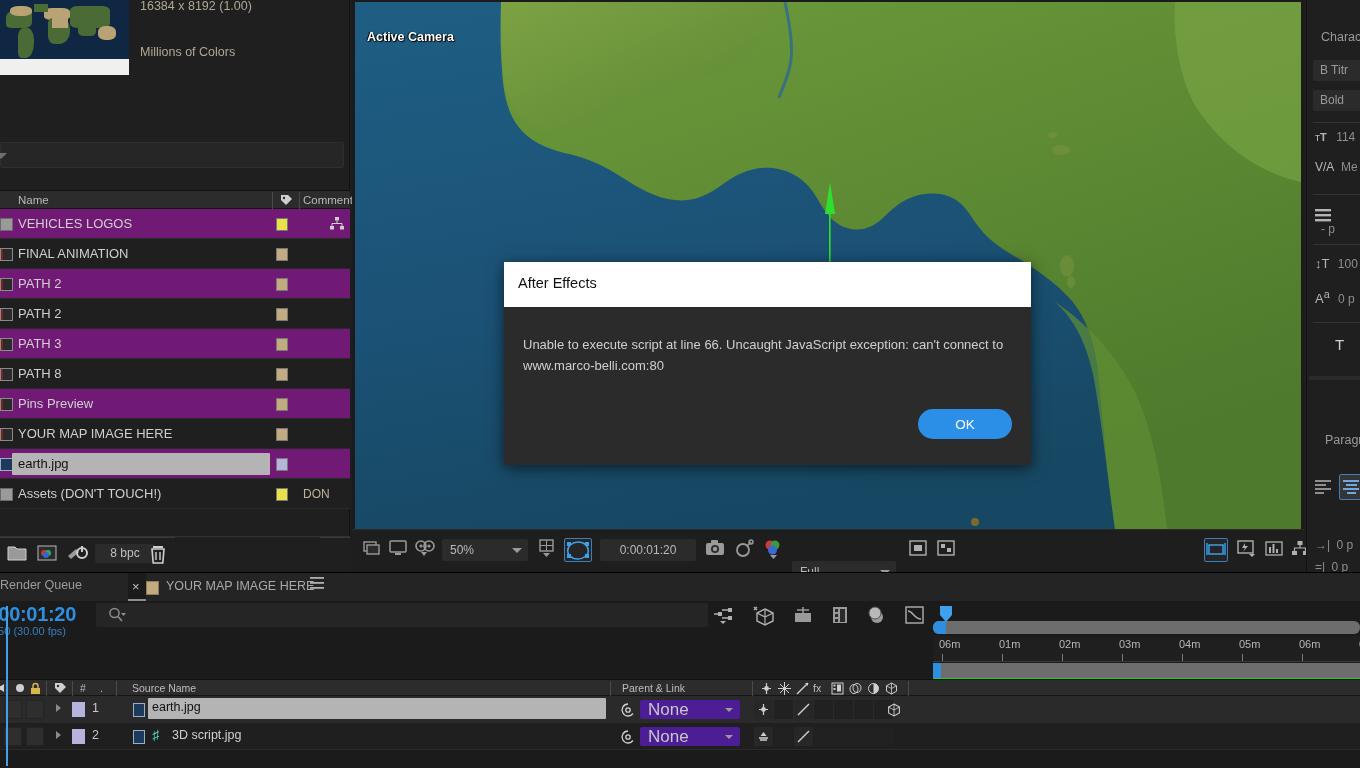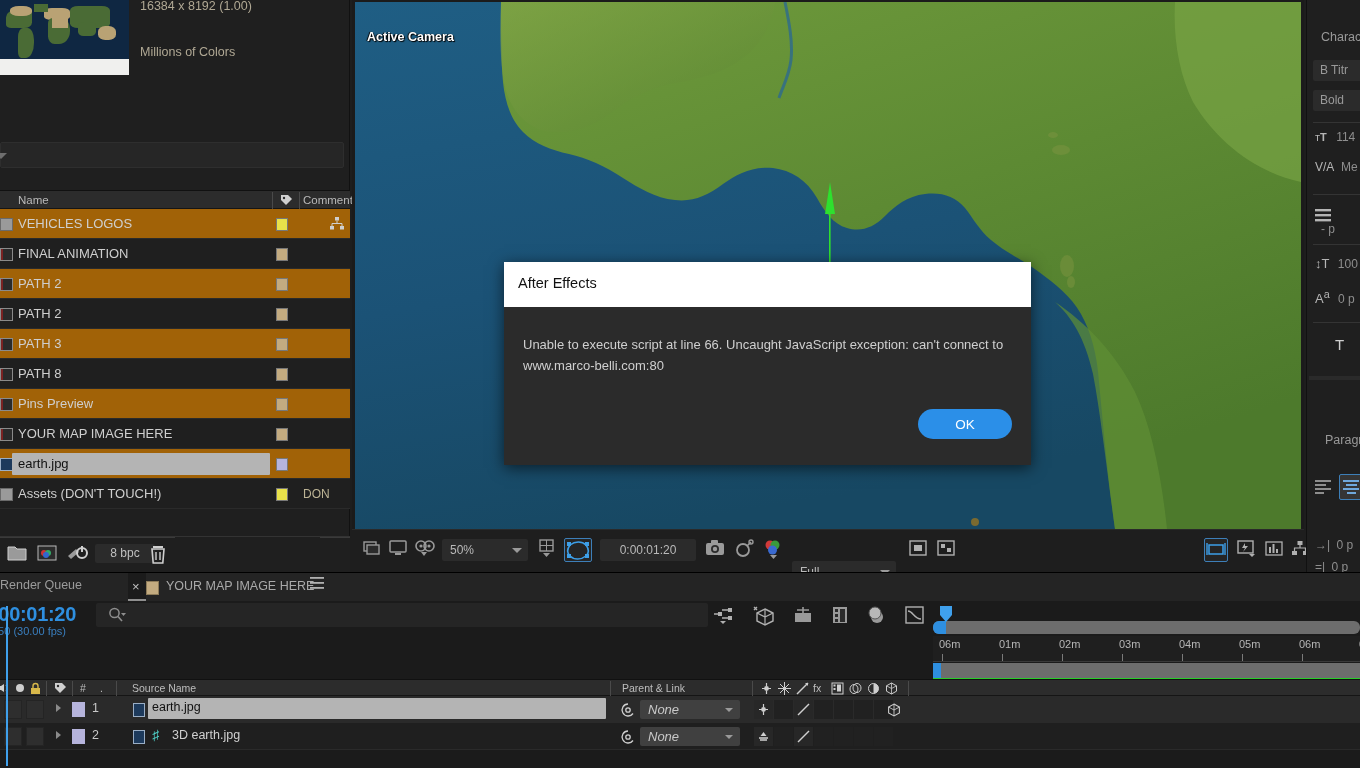--- a/index.html
+++ b/index.html
@@ -48,21 +48,21 @@
   #proj-colheader .c-sep1 { position:absolute; left:272px; top:1px; width:1px; height:17px; background:#4a4a4a; }
   #proj-colheader .c-tag  { position: absolute; left: 280px; top: 3px; }
   #proj-colheader .c-sep2 { position:absolute; left:299px; top:1px; width:1px; height:17px; background:#4a4a4a; }
   #proj-colheader .c-comment { position: absolute; left: 303px; top: 3px; }
 
   #proj-list { position: absolute; left: 0; top: 209px; width: 350px; }
   .proj-row {
     position: relative; height: 30px; line-height: 30px;
     border-bottom: 1px solid #2a2a2a; font-size: 13px; color: #cfcfcf;
   }
-  .proj-row.even { background: #a16207; }
+  .proj-row.even { background: #701a75; }
   .proj-row.odd  { background: #1f1f1f; }
   .proj-row .ic {
     position: absolute; left: 0px; top: 9px; width: 13px; height: 13px;
   }
   .ic.folder { background: #9a9a9a; border: 1px solid #6a6a6a; }
   .ic.comp {
     background: #2a2a2a; border: 1px solid #8a8a8a;
     background-image: linear-gradient(90deg,#7a2222 0 2px,transparent 2px 11px,#227a22 11px 13px);
   }
   .ic.footage {
@@ -219,22 +219,22 @@
   .tl-row .lname { position: absolute; left: 152px; top: 5px; font-size: 12.5px; }
   .tl-row.selected .lname-wrap {
     position: absolute; left: 148px; top: 2px; width: 458px; height: 21px;
     background: #b4b4b4; border-radius: 1px;
   }
   .tl-row.selected .lname { color: #111; z-index: 2; top: 4px; }
   .tl-row .threed-glyph { position: absolute; left: 152px; top: 4px; color: #4fd0c8; font-size: 14px; }
   .tl-row .pstar { position: absolute; left: 620px; top: 6px; }
   .tl-row .psel {
     position: absolute; left: 640px; top: 4px; width: 100px; height: 19px;
-    background: #404040; border-radius: 2px; font-size: 13px; color: #c8c8c8;
-    line-height: 19px; padding-left: 8px; font-style: italic;
+    background: #4c1d95; border-radius: 2px; font-size: 17px; color: #c8c8c8;
+    line-height: 19px; padding-left: 8px;
   }
   .tl-row .psel .chev {
     position: absolute; right: 7px; top: 8px; width: 0; height: 0;
     border-left: 4px solid transparent; border-right: 4px solid transparent; border-top: 4px solid #9a9a9a;
   }
   .tl-row .sw { position: absolute; top: 4px; width: 19px; height: 19px; background: #272727; }
   .tl-row .swoff { position: absolute; top: 4px; width: 19px; height: 19px; background: #212121; }
 
   
   #tl-ruler-area { position: absolute; left: 933px; top: 30px; width: 427px; height: 93px; }
@@ -926,21 +926,21 @@
     </div>
 
     <div class="tl-row r2">
       <span class="abox" style="left:4px;"></span>
       <span class="abox" style="left:26px;"></span>
       <span class="twirl"></span>
       <span class="lcolor"></span>
       <span class="lnum">2</span>
       <span class="licon"></span>
       <span class="threed-glyph">♯</span>
-      <span class="lname" style="left:172px;">3D earth.jpg</span>
+      <span class="lname" style="left:172px;">3D script.jpg</span>
       <span class="pstar">
         <svg width="16" height="16" viewBox="0 0 16 16">
             <path d="M8 2a6 6 0 105 9.5" fill="none" stroke="#cfcfcf" stroke-width="1.3"></path>
             <circle cx="8" cy="8" r="2.2" fill="none" stroke="#cfcfcf" stroke-width="1.3"></circle>
           </svg>
       </span>
       <span class="psel">
         <span>None</span>
         <span class="chev"></span>
       </span>

